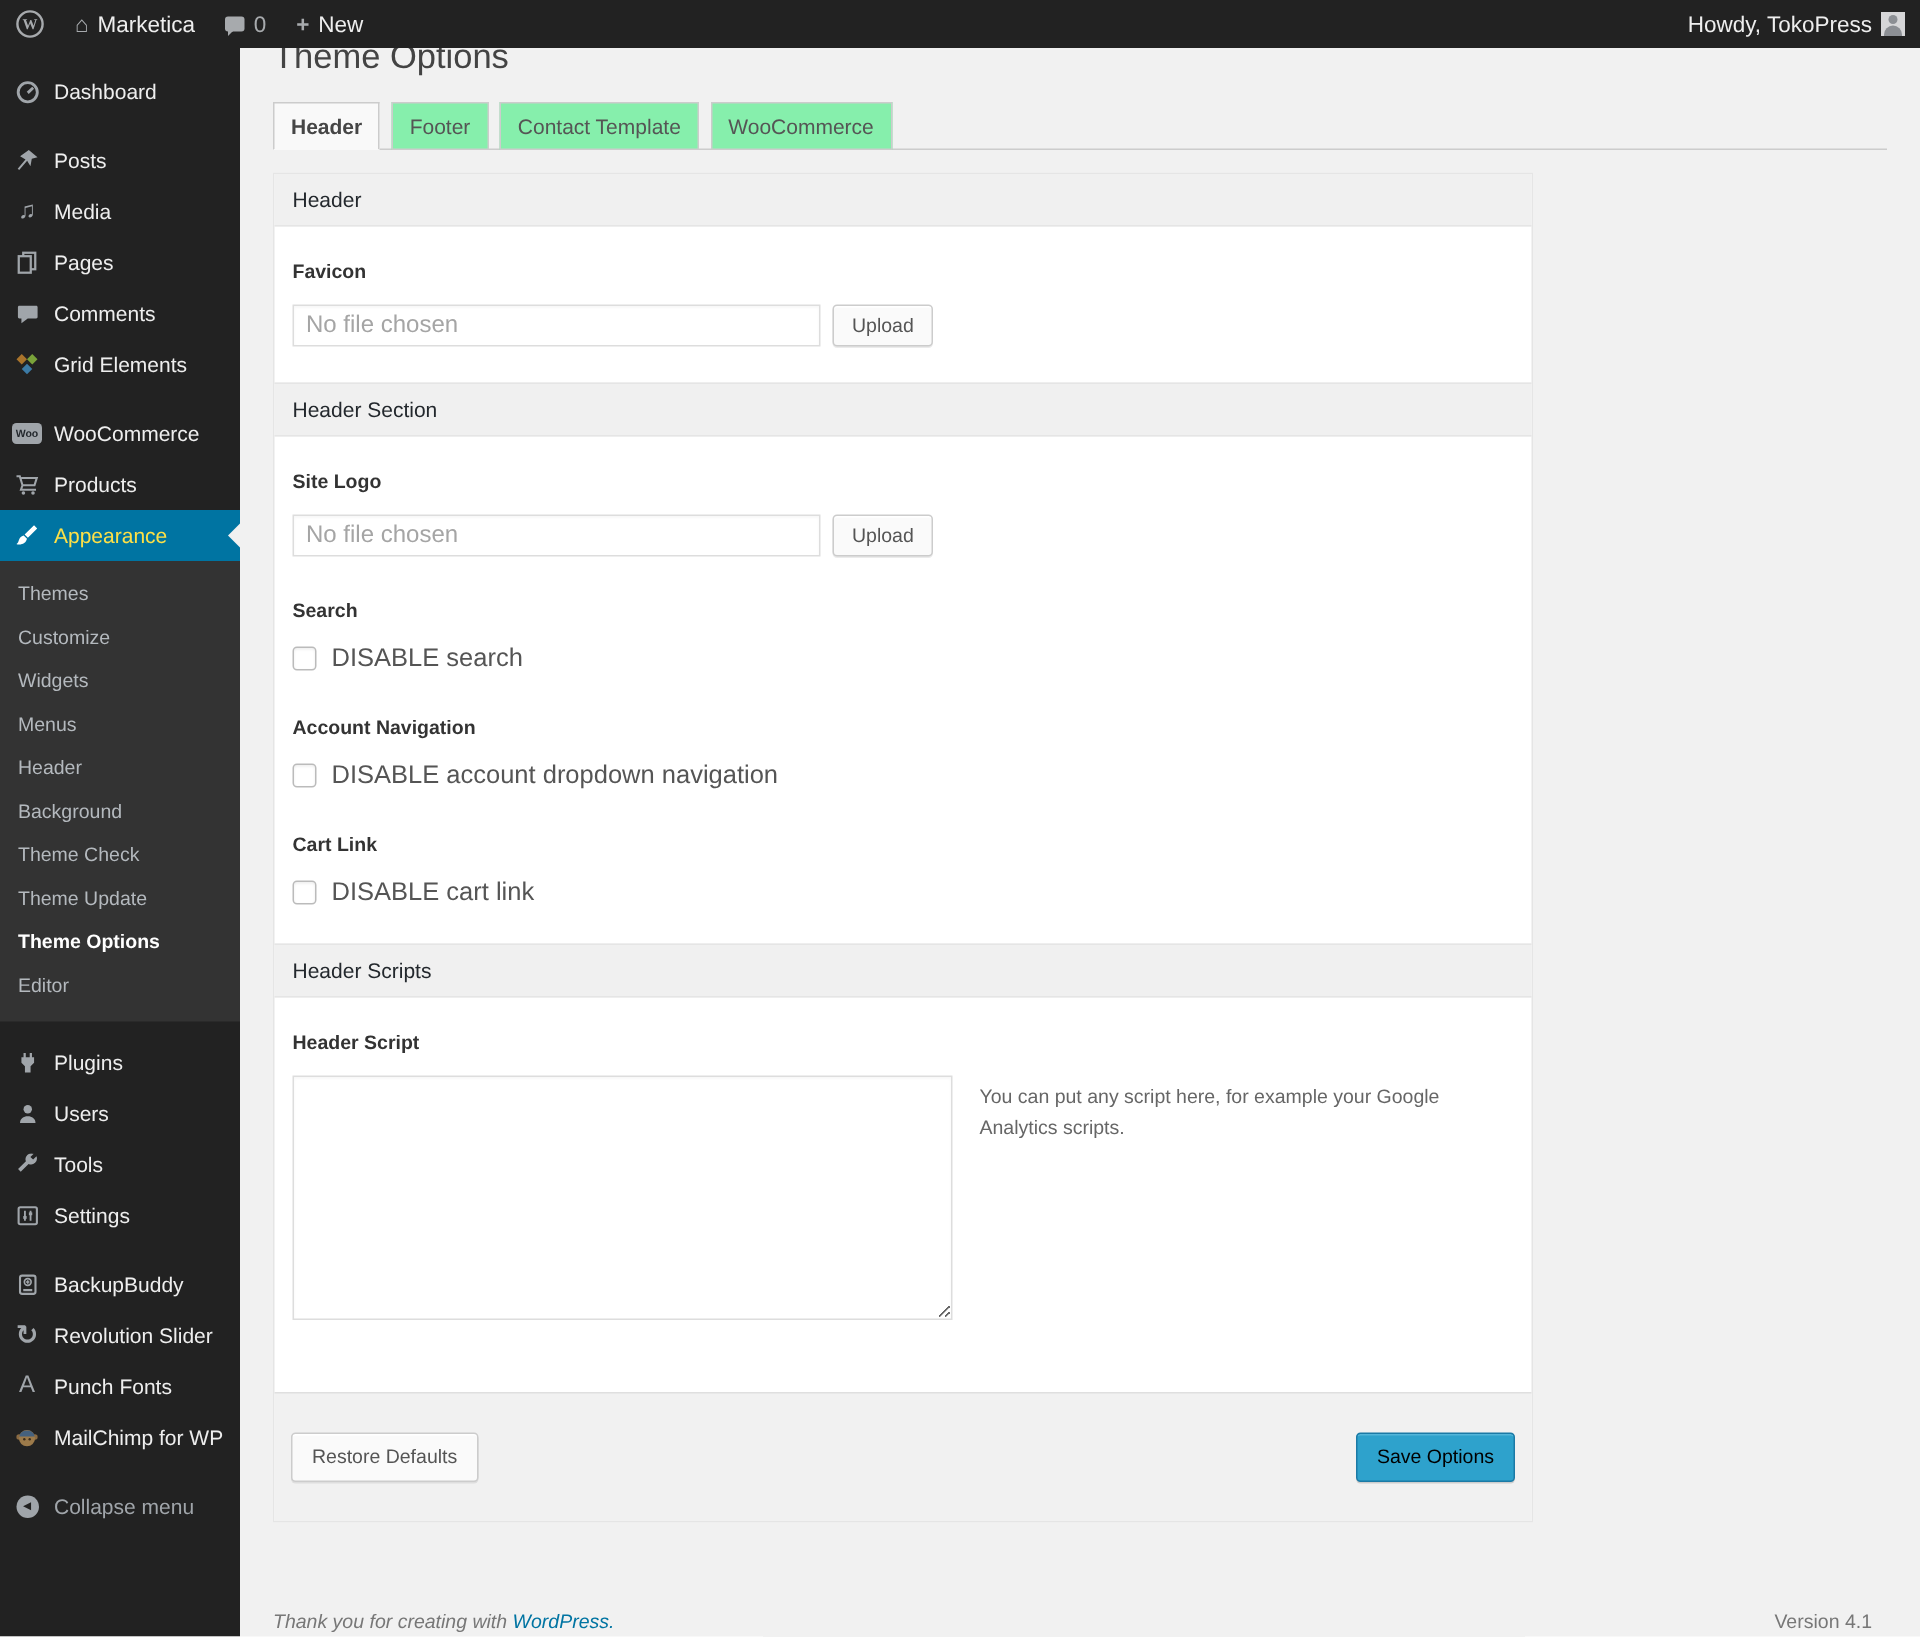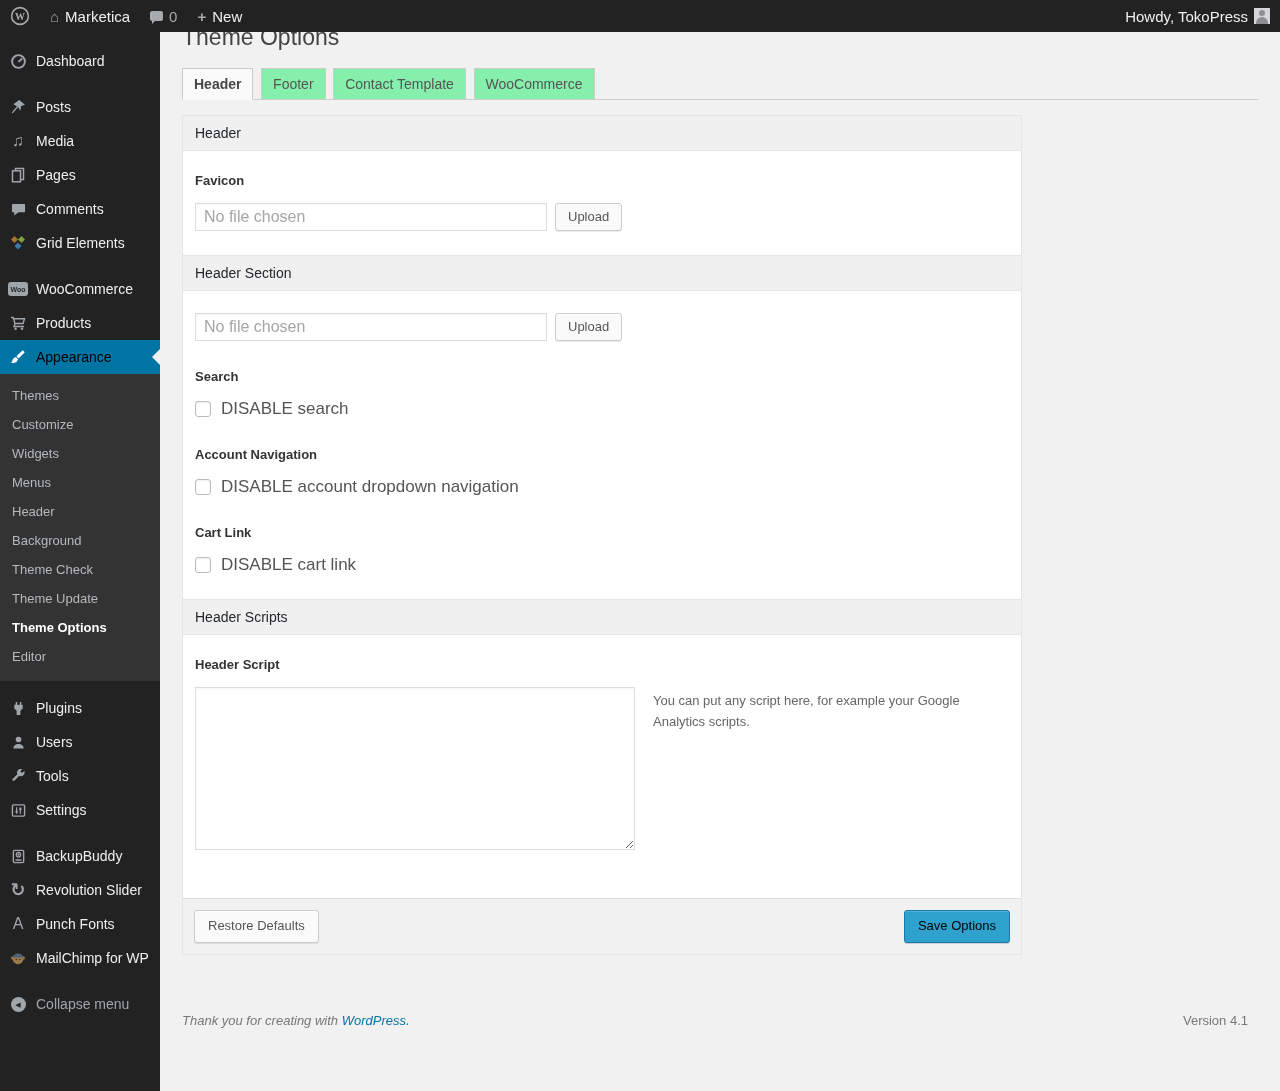--- a/index.html
+++ b/index.html
@@ -32,21 +32,21 @@
   .sidebar {
     position:absolute; top:32px; left:0; bottom:0; width:160px;
     background:#222; padding-top:12px;
   }
   .menu-item {
     display:flex; align-items:center; gap:8px; height:34px; padding:0 8px;
     color:#eee; font-size:14px; cursor:pointer; position:relative;
   }
   .menu-item .mi { width:20px; height:20px; flex:0 0 20px; display:flex; align-items:center; justify-content:center; color:#a0a5aa; font-size:16px; line-height:1; }
   .menu-sep { height:12px; }
-  .menu-item.current-parent { background:#0074a2; color:#000000; }
+  .menu-item.current-parent { background:#0074a2; color:#fde047; }
   .menu-item.current-parent .mi { color:#fff; }
   .menu-item.current-parent::after {
     content:""; position:absolute; right:0; top:50%; margin-top:-8px;
     border:8px solid transparent; border-right-color:#f1f1f1;
   }
   .submenu { background:#333; padding:7px 0 10px; }
   .submenu-item { padding:7px 12px; font-size:13px; color:#b4b9be; cursor:pointer; }
   .submenu-item.current { color:#fff; font-weight:700; }
 
   .woo-badge { width:22px; height:14px; background:#a0a5aa; border-radius:3px; color:#23282d; font-size:7px; font-weight:700; display:flex; align-items:center; justify-content:center; }
@@ -99,21 +99,21 @@
 
   .scripts-row { display:flex; gap:18px; align-items:flex-start; padding-bottom:24px; }
   .script-textarea {
     width:440px; height:163px; border:1px solid #ddd; background:#fff;
     resize:both; outline:none; font-family:"Liberation Mono",monospace; font-size:13px; padding:6px;
     box-shadow:inset 0 1px 2px rgba(0,0,0,.04); color:#333;
   }
   .hint { width:310px; font-size:13px; color:#666; line-height:1.55; padding-top:4px; }
 
   .panel-footer {
-    background:#f1f1f1; border-top:1px solid #dfdfdf; padding:11px 11px;
+    background:#f1f1f1; border-top:1px solid #dfdfdf; padding:26px 11px;
     display:flex; justify-content:space-between; align-items:center;
   }
   .button-secondary { padding:6px 13px; }
   .button-primary {
     padding:6px 13px; font-size:13px; color:#000000; background:#2ea2cc;
     border:1px solid #1b7aa6; border-radius:3px; cursor:pointer;
     box-shadow:inset 0 1px 0 rgba(120,200,230,.5), 0 1px 0 rgba(0,0,0,.15);
     font-family:"Liberation Sans",sans-serif; line-height:1.4;
   }
 
@@ -361,20 +361,21 @@
       <div class="field-label">Favicon</div>
       <div class="file-row">
         <input class="file-input" type="text" placeholder="No file chosen" style="">
         <button class="button">Upload</button>
       </div>
     </div>
 
     <div class="section-head">Header Section</div>
 
     <div class="section-body">
+      <div class="field-label">Site Logo</div>
       <div class="file-row">
         <input class="file-input" type="text" placeholder="No file chosen" style="">
         <button class="button">Upload</button>
       </div>
 
       <div class="checkbox-group">
         <div class="field-label">Search</div>
         <div class="checkbox-row">
           <input type="checkbox" class="wp-checkbox" style="">
           <span class="checkbox-label">DISABLE search</span>

